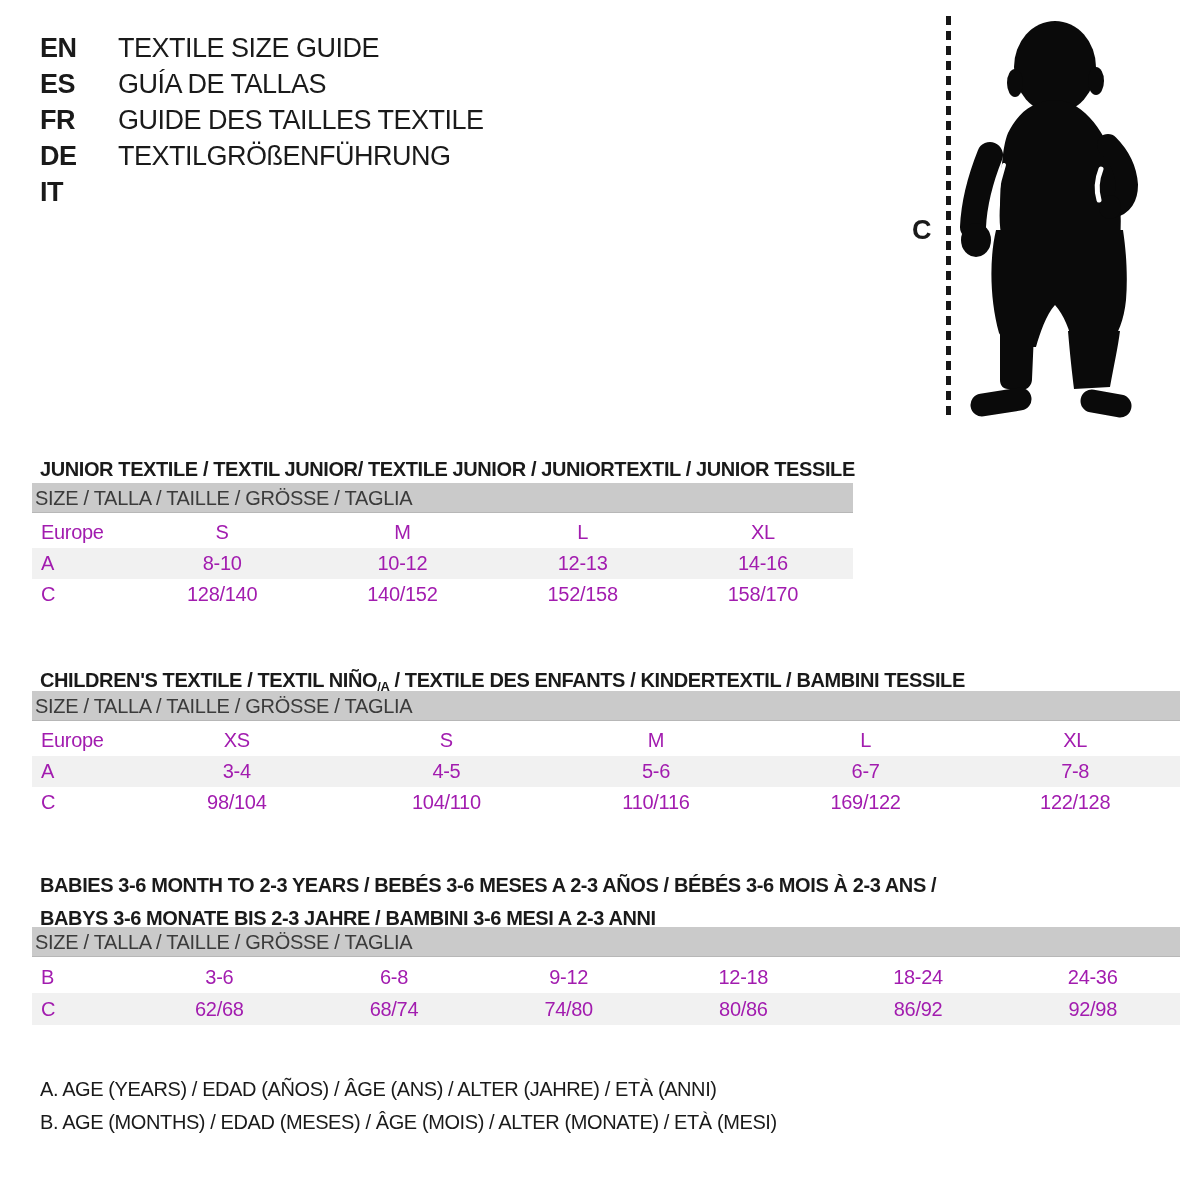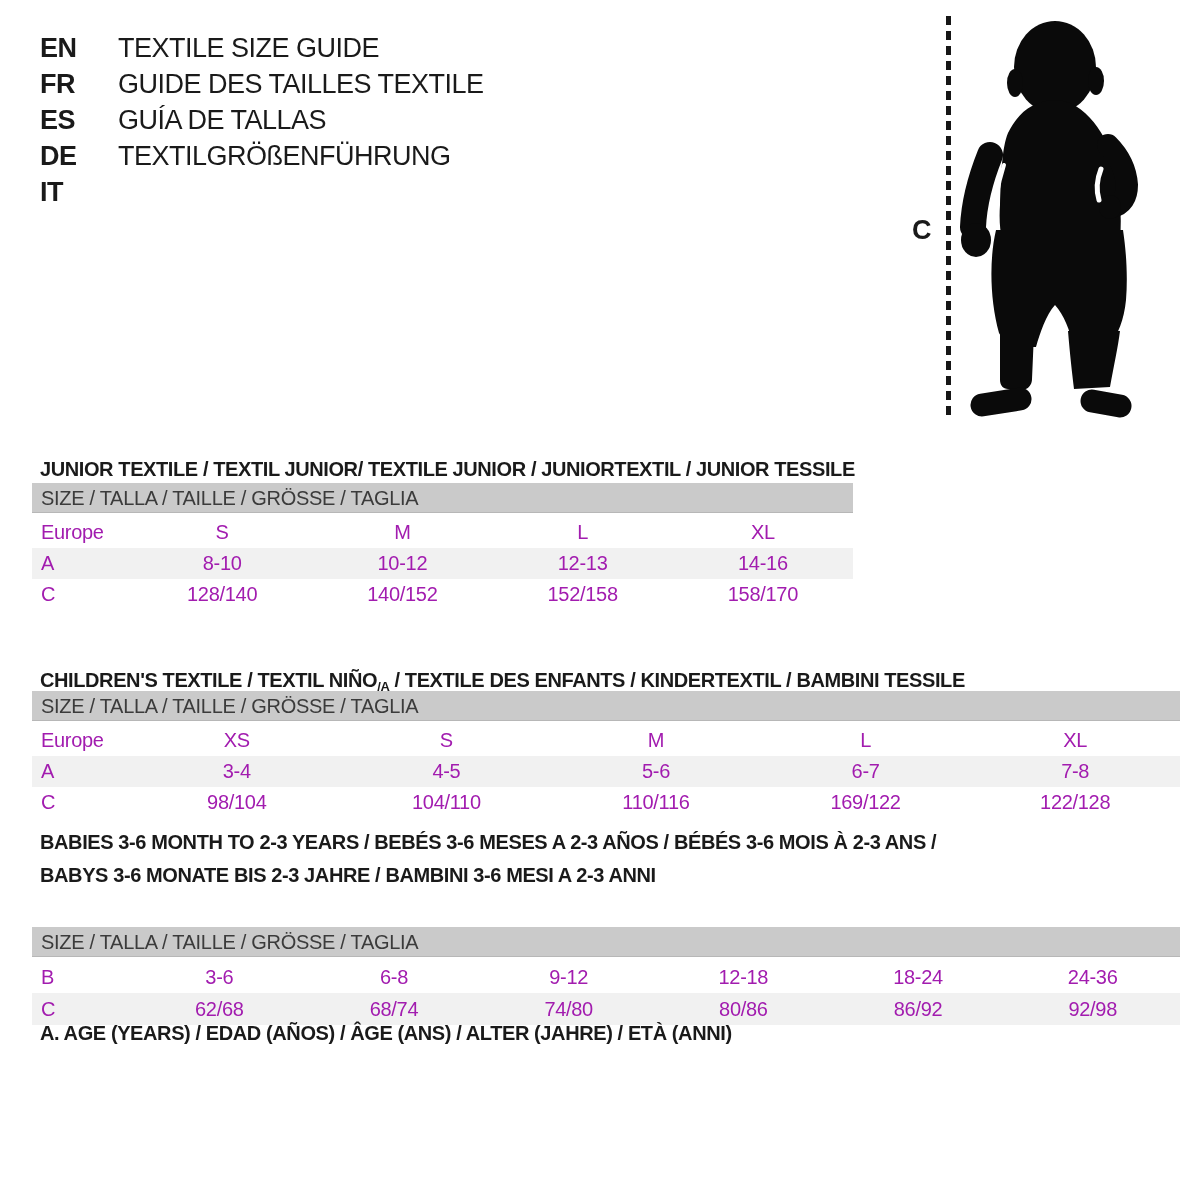--- a/index.html
+++ b/index.html
@@ -28,47 +28,47 @@
   
   .sec-title{font-size:20px;font-weight:700;letter-spacing:-0.4px;white-space:nowrap;margin-top:24px;}
   .sec-title .subscript{font-size:13px;vertical-align:-4px;}
   .two-line{line-height:33px;}
 
   
   .size-table{box-sizing:border-box;}
   .thead{
     height:30px;line-height:30px;background:var(--header-bg,#cacaca);
     color:#3b3b3b;font-size:20px;letter-spacing:-0.3px;
-    padding-left:9px;margin-bottom:4px;
+    padding-left:3px;margin-bottom:4px;
     border-bottom:1px solid #b7b7b7;box-sizing:border-box;
   }
   .trow{display:flex;height:31px;align-items:center;font-size:20px;letter-spacing:-0.3px;color:#a21caf;}
   .t3 .trow{height:32px;}
   .trow.shaded{background:var(--row-bg,#f1f1f1);}
   .tlabel{width:100px;padding-left:9px;box-sizing:border-box;}
   .tcell{flex:1;text-align:center;}
 
   
-  .legend{left:40px;top:1017px;line-height:33px;font-size:20px;font-weight:700;letter-spacing:-0.4px;}
+  .legend{left:40px;top:1073px;line-height:33px;font-size:20px;font-weight:400;letter-spacing:-0.4px;}
 </style>
 </head>
 <body>
 
 <section class="abs lang-header">
   <div class="lang-row">
     <span class="lang-code">EN</span>
     <span class="lang-title">TEXTILE SIZE GUIDE</span>
   </div>
   <div class="lang-row">
+    <span class="lang-code">ES</span>
+    <span class="lang-title">GUÍA DE TALLAS</span>
+  </div>
+  <div class="lang-row">
     <span class="lang-code">FR</span>
     <span class="lang-title">GUIDE DES TAILLES TEXTILE</span>
-  </div>
-  <div class="lang-row">
-    <span class="lang-code">ES</span>
-    <span class="lang-title">GUÍA DE TALLAS</span>
   </div>
   <div class="lang-row">
     <span class="lang-code">DE</span>
     <span class="lang-title">TEXTILGRÖßENFÜHRUNG</span>
   </div>
   <div class="lang-row">
     <span class="lang-code">IT</span>
   </div>
 </section>
 
@@ -157,21 +157,21 @@
   <div class="trow">
     <span class="tlabel">C</span>
     <span class="tcell">98/104</span>
     <span class="tcell">104/110</span>
     <span class="tcell">110/116</span>
     <span class="tcell">169/122</span>
     <span class="tcell">122/128</span>
   </div>
 </div>
 
-<div class="abs sec-title two-line" style="left:40px;top:802px">
+<div class="abs sec-title two-line" style="left:40px;top:845px">
   <div>BABIES 3-6 MONTH TO 2-3 YEARS / BEBÉS 3-6 MESES A 2-3 AÑOS / BÉBÉS 3-6 MOIS À 2-3 ANS /</div>
   <div>BABYS 3-6 MONATE BIS 2-3 JAHRE / BAMBINI 3-6 MESI A 2-3 ANNI</div>
 </div>
 
 <div class="abs size-table t3" style="left:32px;top:927px;width:1148px">
   <div class="thead">SIZE / TALLA / TAILLE / GRÖSSE / TAGLIA</div>
   <div class="trow">
     <span class="tlabel">B</span>
     <span class="tcell">3-6</span>
     <span class="tcell">6-8</span>
@@ -186,13 +186,14 @@
     <span class="tcell">68/74</span>
     <span class="tcell">74/80</span>
     <span class="tcell">80/86</span>
     <span class="tcell">86/92</span>
     <span class="tcell">92/98</span>
   </div>
 </div>
 
 <div class="abs legend">
   <div>A. AGE (YEARS) / EDAD (AÑOS) / ÂGE (ANS) / ALTER (JAHRE) / ETÀ (ANNI)</div>
+  <div>B. AGE (MONTHS) / EDAD (MESES) / ÂGE (MOIS) / ALTER (MONATE) / ETÀ (MESI)</div>
 </div>
 
 </body></html>

